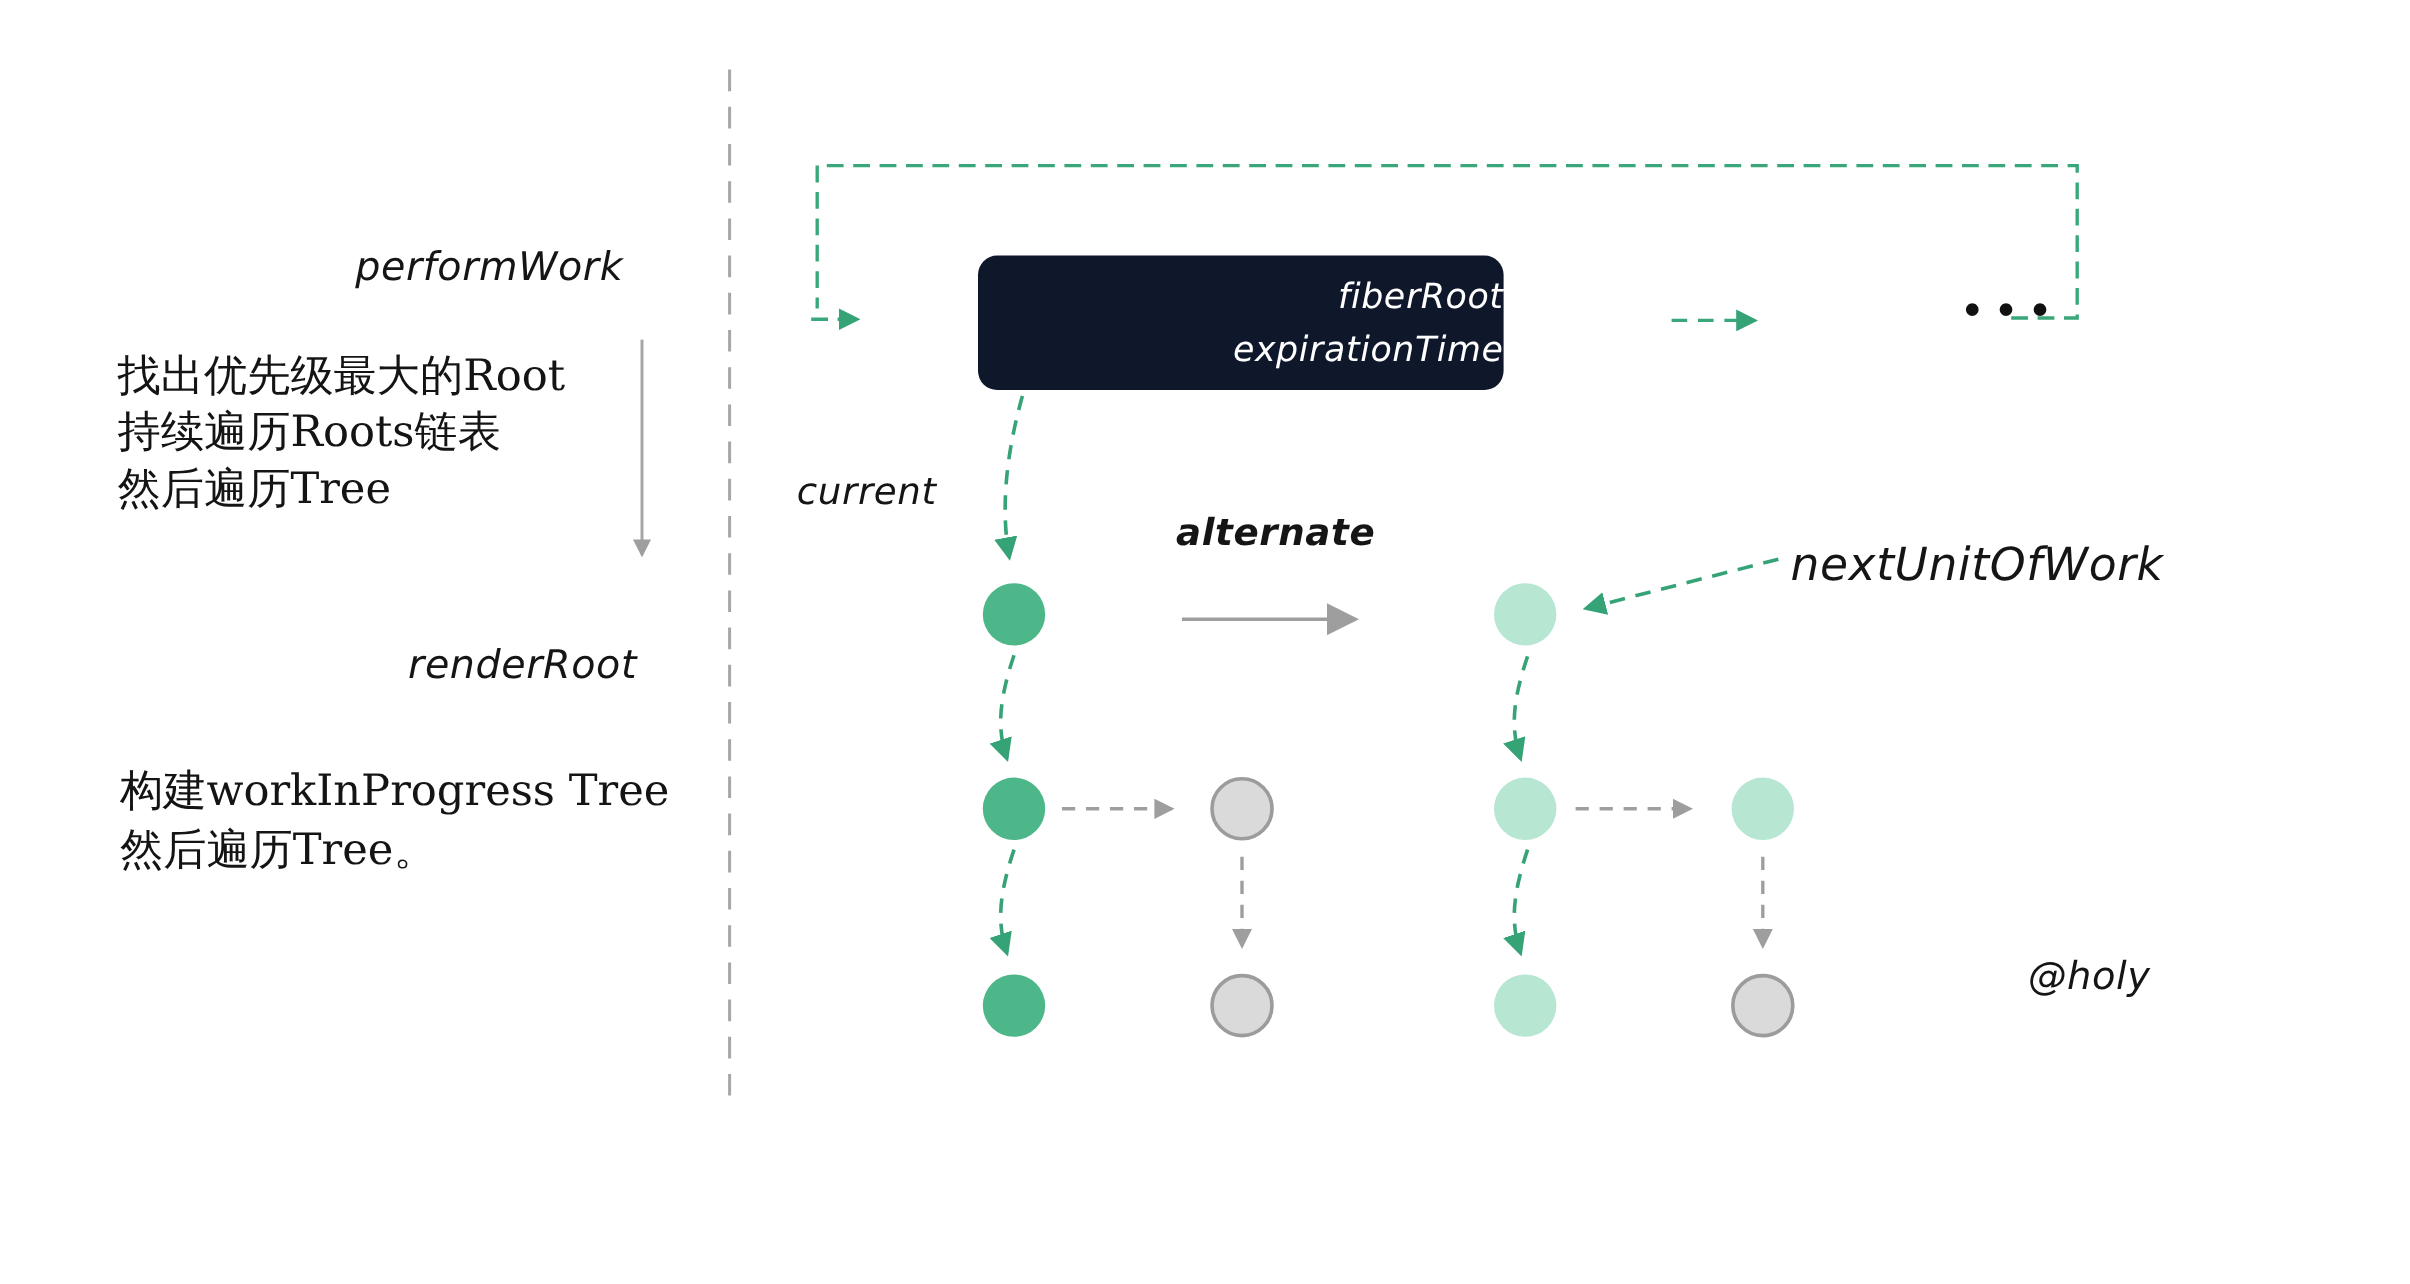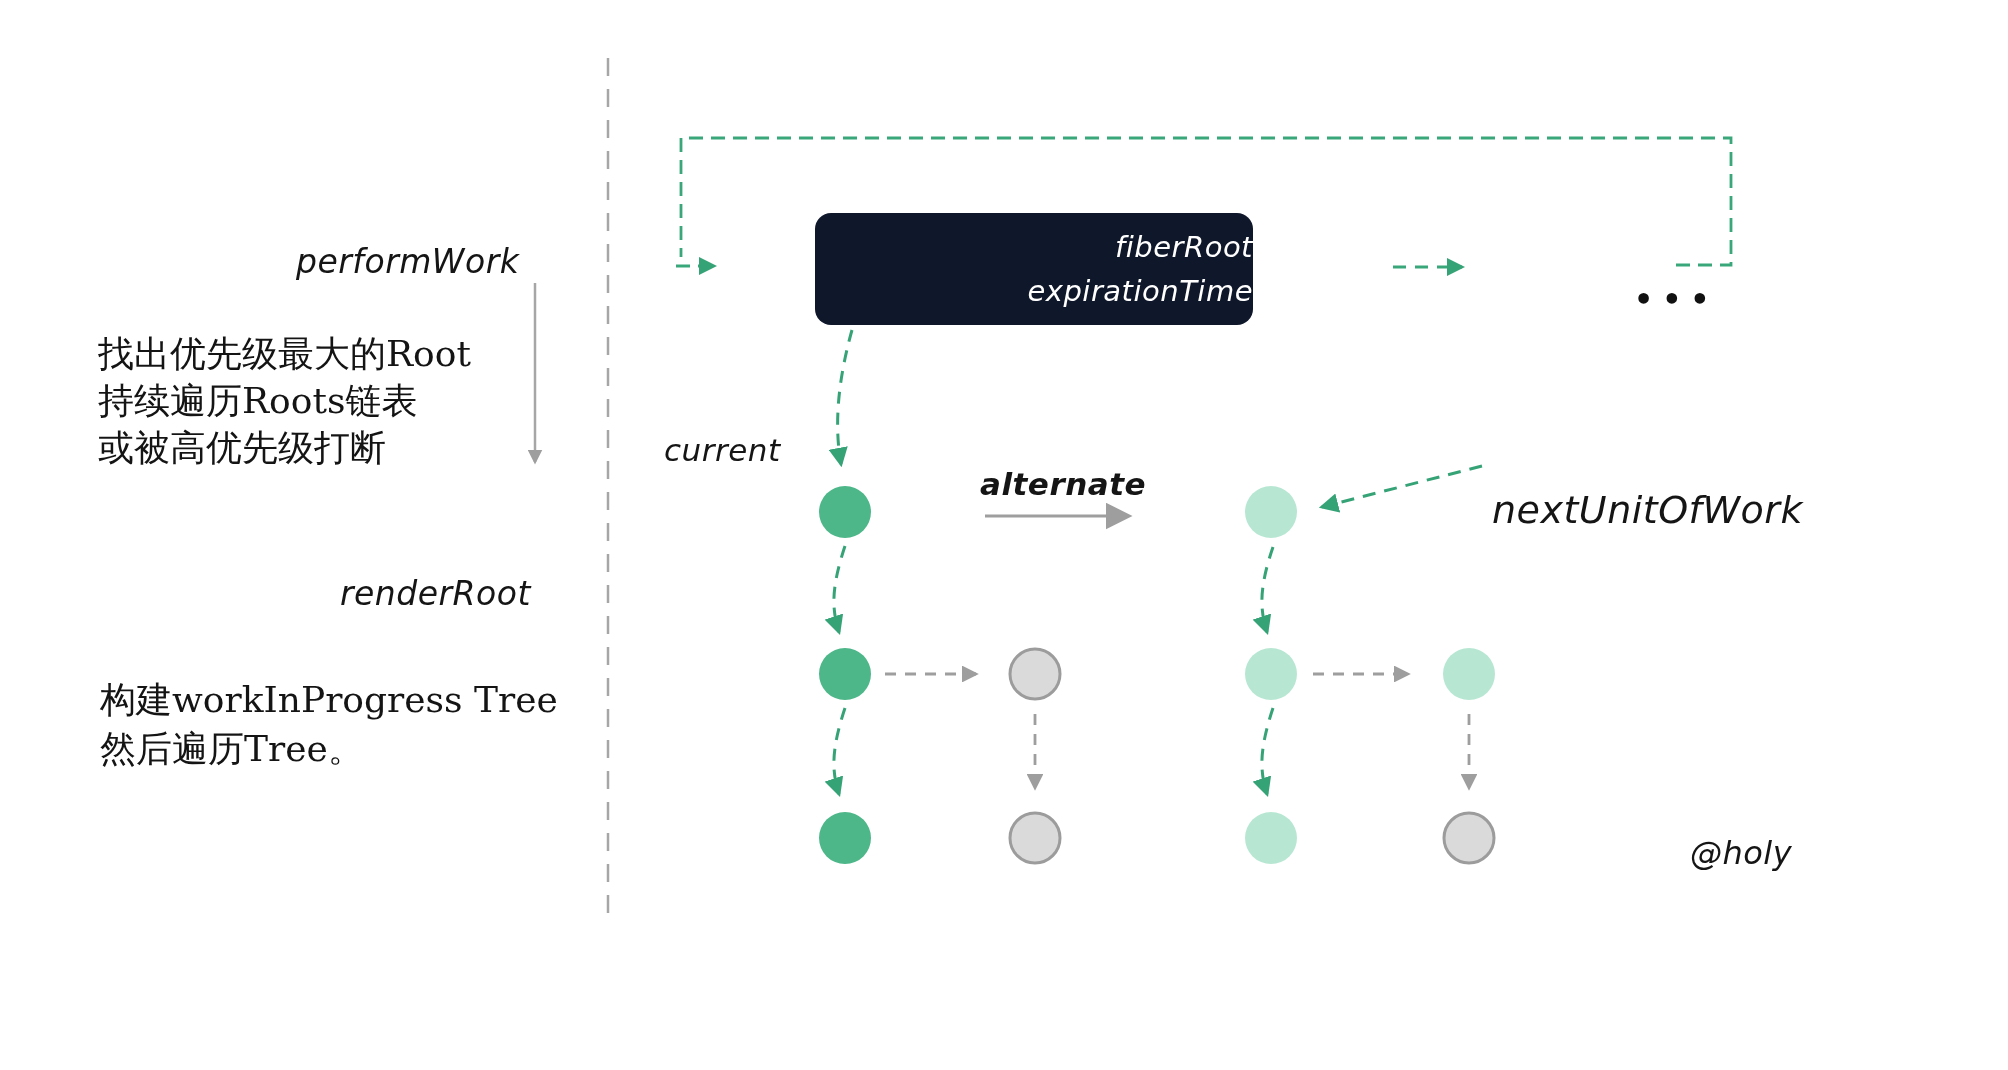--- a/index.html
+++ b/index.html
@@ -13,21 +13,20 @@
   }
   #diagram-svg {
     position: absolute;
     left: 0; top: 0;
     width: 2008px; height: 1070px;
   }
   .label {
     position: absolute;
     color: #151515;
     white-space: nowrap;
-    margin-top: 40px;
   }
   .hand {
     font-family: "DejaVu Sans", "Liberation Sans", sans-serif;
     font-style: italic;
     letter-spacing: 0.5px;
   }
   .cjk {
     font-family: "DejaVu Serif", "Liberation Serif", serif;
     font-style: normal;
     color: #141414;
@@ -118,21 +117,21 @@
     <circle cx="1271" cy="838" r="26" fill="#b7e7d3"></circle>
     <circle cx="1469" cy="674" r="26" fill="#b7e7d3"></circle>
     <circle cx="1469" cy="838" r="25" fill="#dadada" stroke="#9c9c9c" stroke-width="3"></circle>
   </svg>
 
   <div class="label hand perform-work">performWork</div>
 
   <div class="label cjk note-block-1">
     <div>找出优先级最大的Root</div>
     <div>持续遍历Roots链表</div>
-    <div>或被高优先级打断</div>
+    <div>然后遍历Tree</div>
   </div>
 
   <div class="label hand render-root">renderRoot</div>
 
   <div class="label cjk note-block-2">
     <div>构建workInProgress Tree</div>
     <div>然后遍历Tree。</div>
   </div>
 
   <div class="fiber-root-box">

